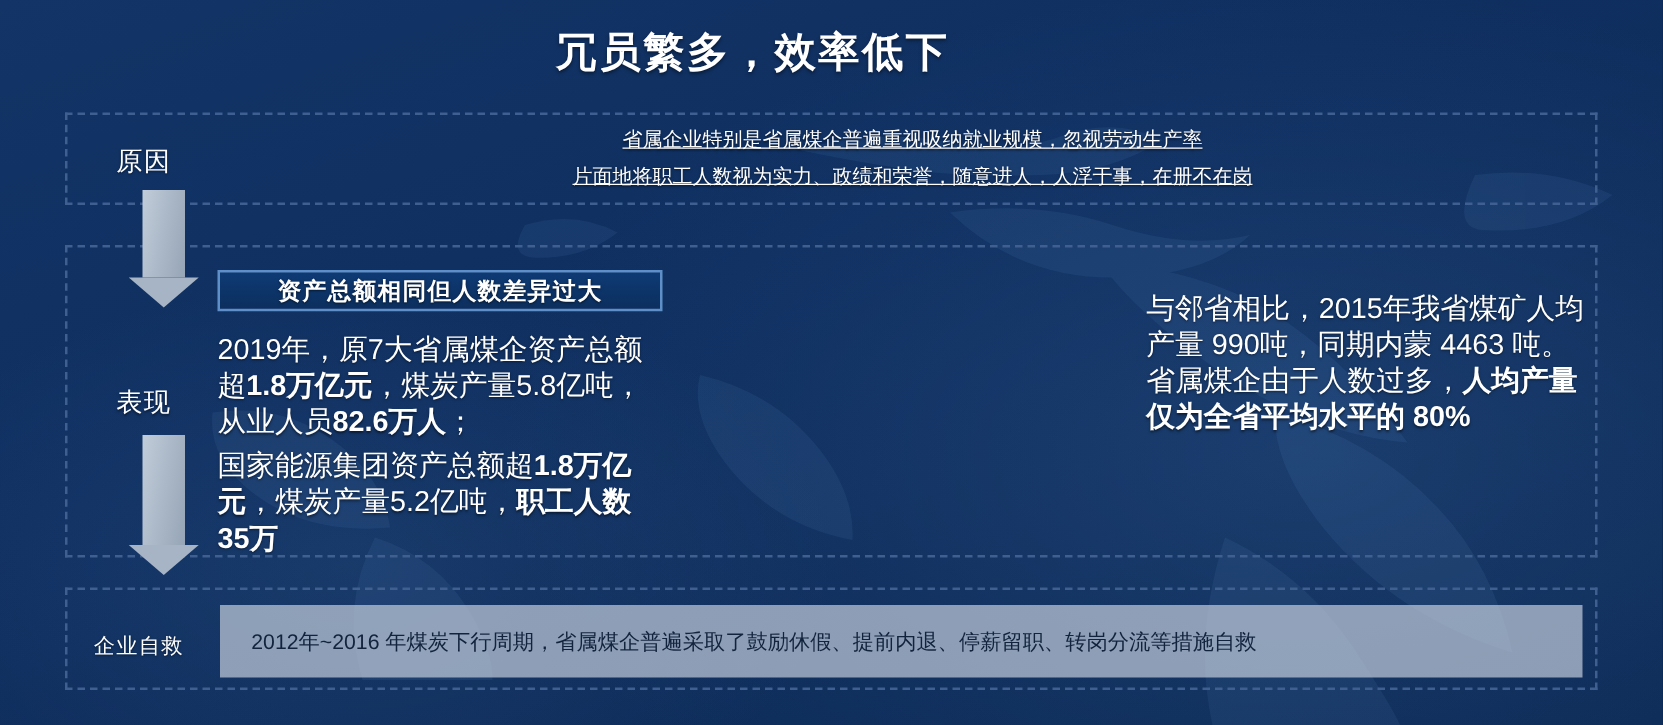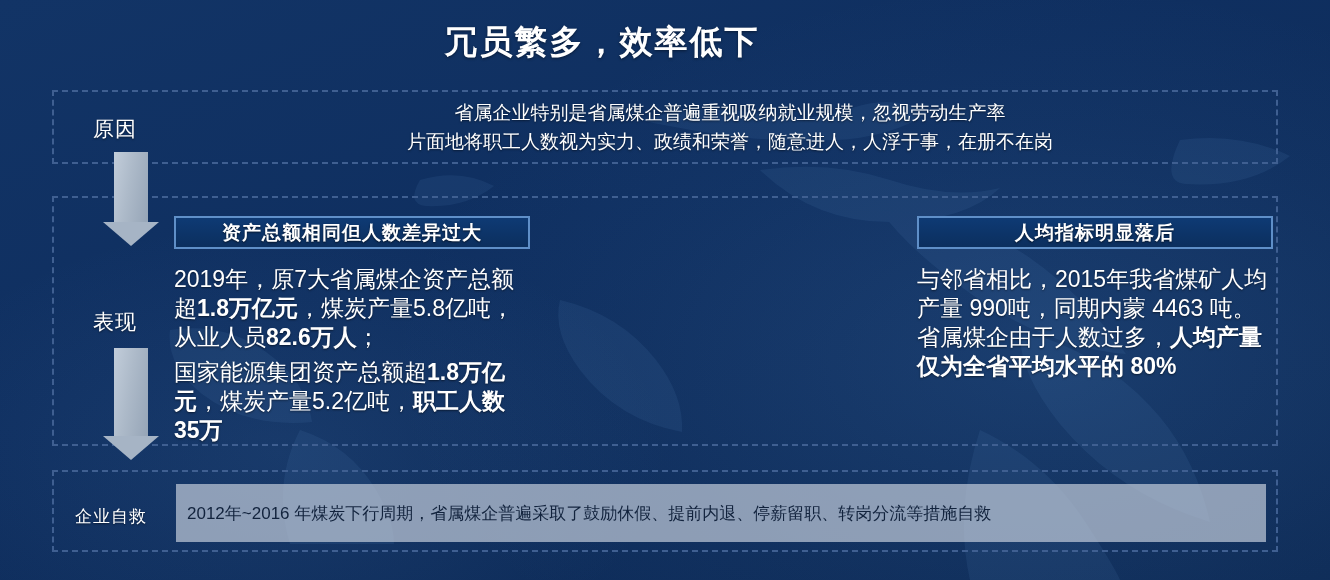--- a/index.html
+++ b/index.html
@@ -96,23 +96,24 @@
   #arrow-2 { left: 103px; top: 348px;  width: 56px; height: 88px; }
 
   
   #cause-text {
     position: absolute;
     left: 190px;
     top: 98px;
     width: 1080px;
     text-align: center;
     color: #ffffff;
-    font-size: 19px;
+    font-size: 16px;
     line-height: 29px;
     text-shadow: 0 1px 2px rgba(0,0,0,0.5);
+    text-decoration: underline;
   }
   #cause-text div { white-space: nowrap; }
 
   
   .col {
     position: absolute;
     top: 216px;
     width: 356px;
   }
   #col-0 { left: 174px; }
@@ -147,21 +148,21 @@
   #rescue-panel {
     position: absolute;
     left: 176px;
     top: 484px;
     width: 1090px;
     height: 58px;
     background: rgba(200,210,222,0.68);
     display: flex;
     align-items: center;
     box-sizing: border-box;
-    padding-left: 11px;
+    padding-left: 25px;
   }
   #rescue-text {
     color: #12233d;
     font-size: 17px;
     white-space: nowrap;
   }
 </style>
 </head>
 <body>
 
@@ -211,21 +212,20 @@
   </div>
 
   <div class="col" id="col-0">
     <div class="col-head">资产总额相同但人数差异过大</div>
     <div class="col-body">
         <p><span>2019年，原7大省属煤企资产总额超</span><b>1.8万亿元</b><span>，煤炭产量5.8亿吨，从业人员</span><b>82.6万人</b><span>；</span></p>
         <p><span>国家能源集团资产总额超</span><b>1.8万亿元</b><span>，煤炭产量5.2亿吨，</span><b>职工人数35万</b></p>
       </div>
   </div>
   <div class="col" id="col-2">
-    <div class="col-head">人均指标明显落后</div>
     <div class="col-body">
         <p><span>与邻省相比，2015年我省煤矿人均产量 990吨，同期内蒙 4463 吨。省属煤企由于人数过多，</span><b>人均产量仅为全省平均水平的 80%</b></p>
       </div>
   </div>
 
   <div id="rescue-panel">
     <div id="rescue-text">2012年~2016 年煤炭下行周期，省属煤企普遍采取了鼓励休假、提前内退、停薪留职、转岗分流等措施自救</div>
   </div>
 
 </div>

